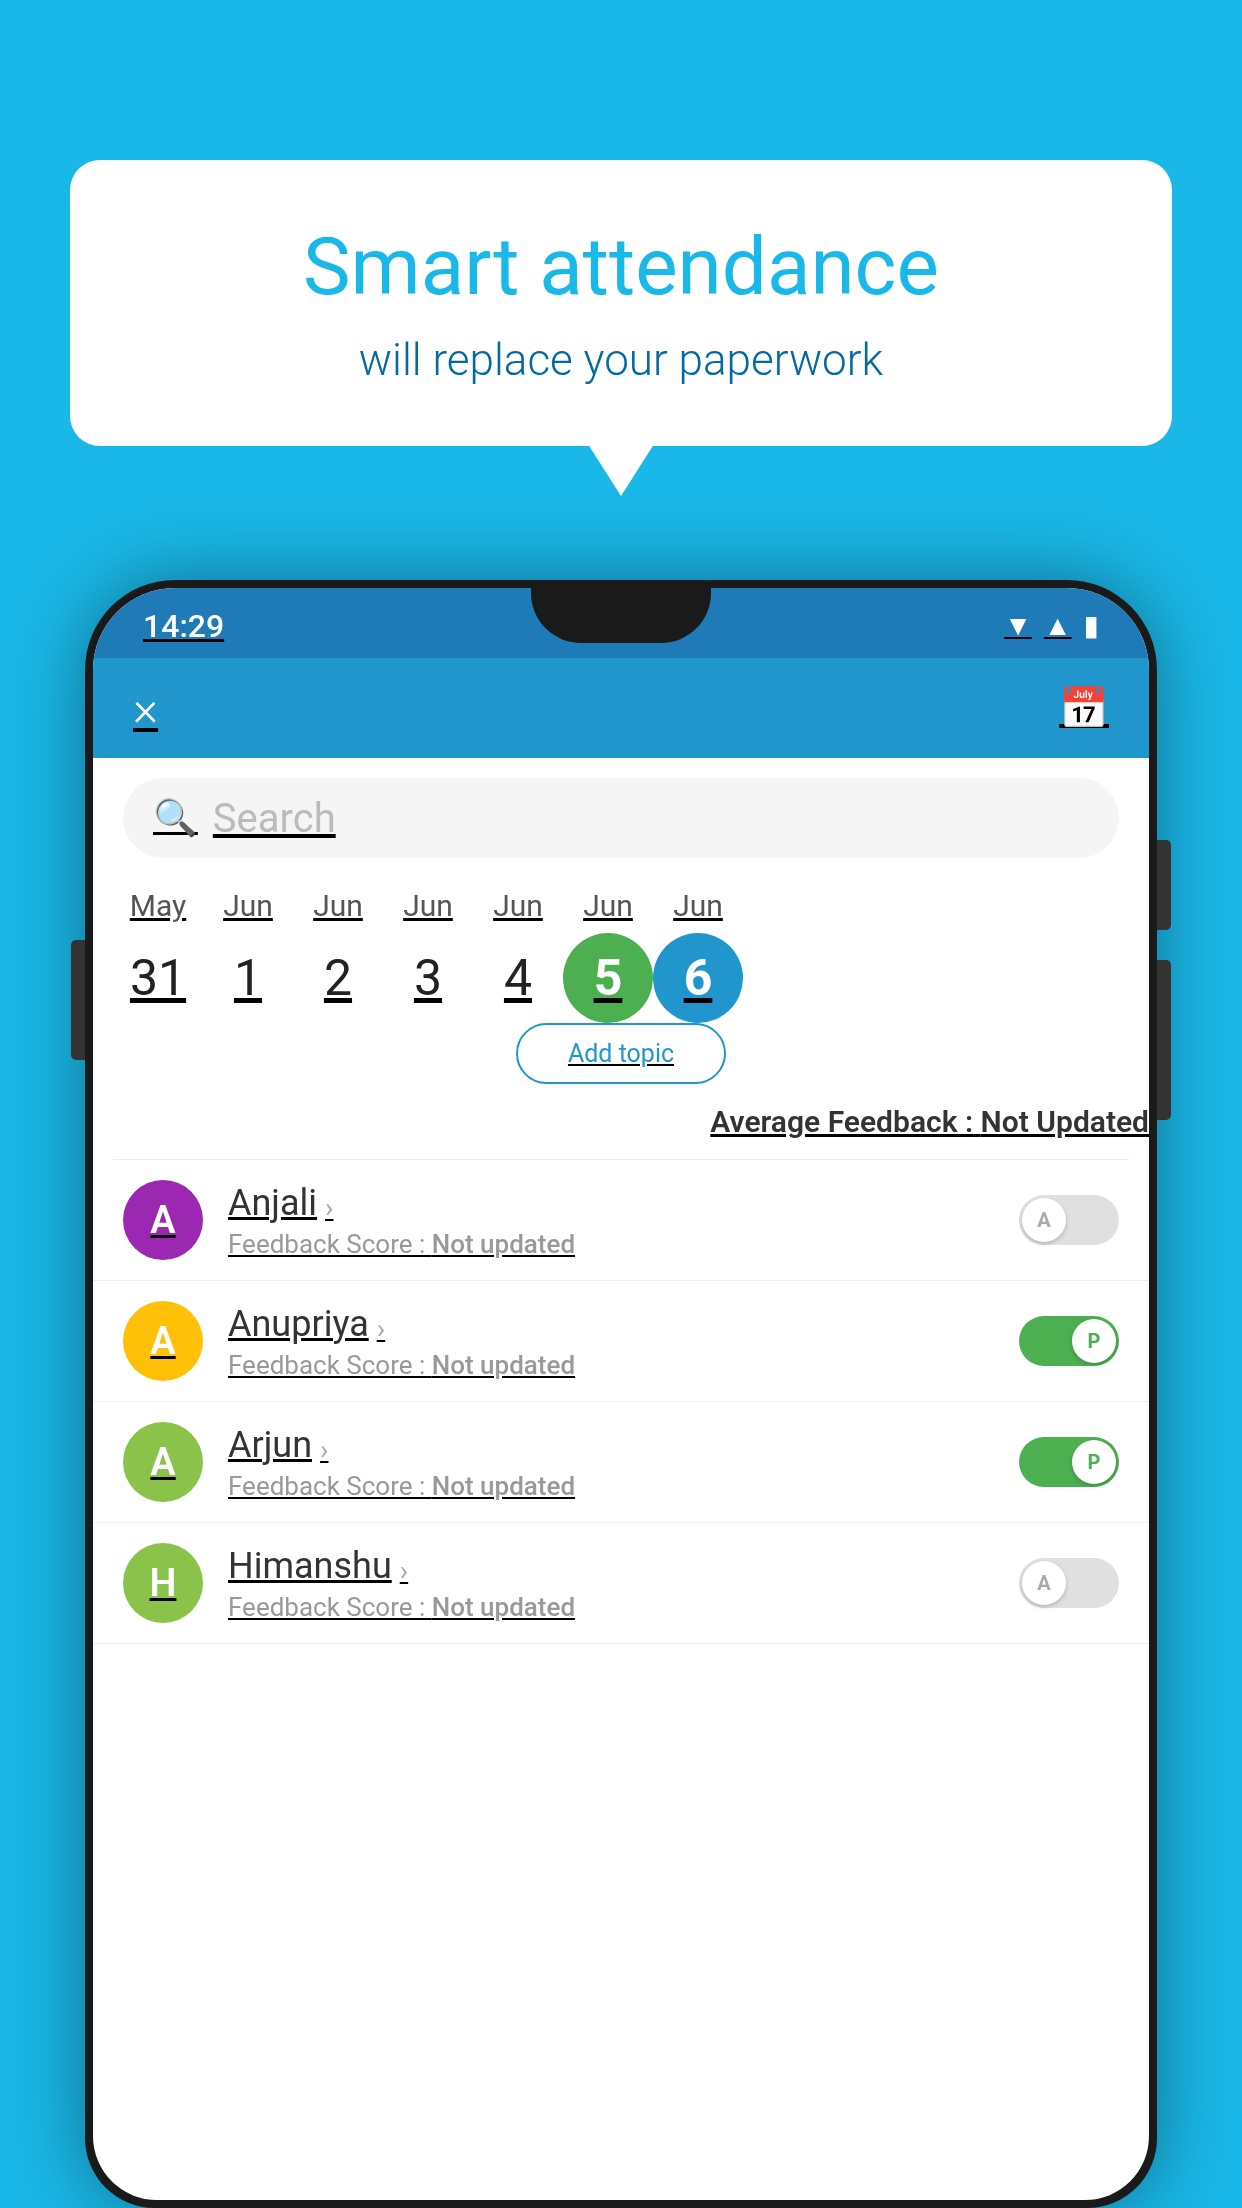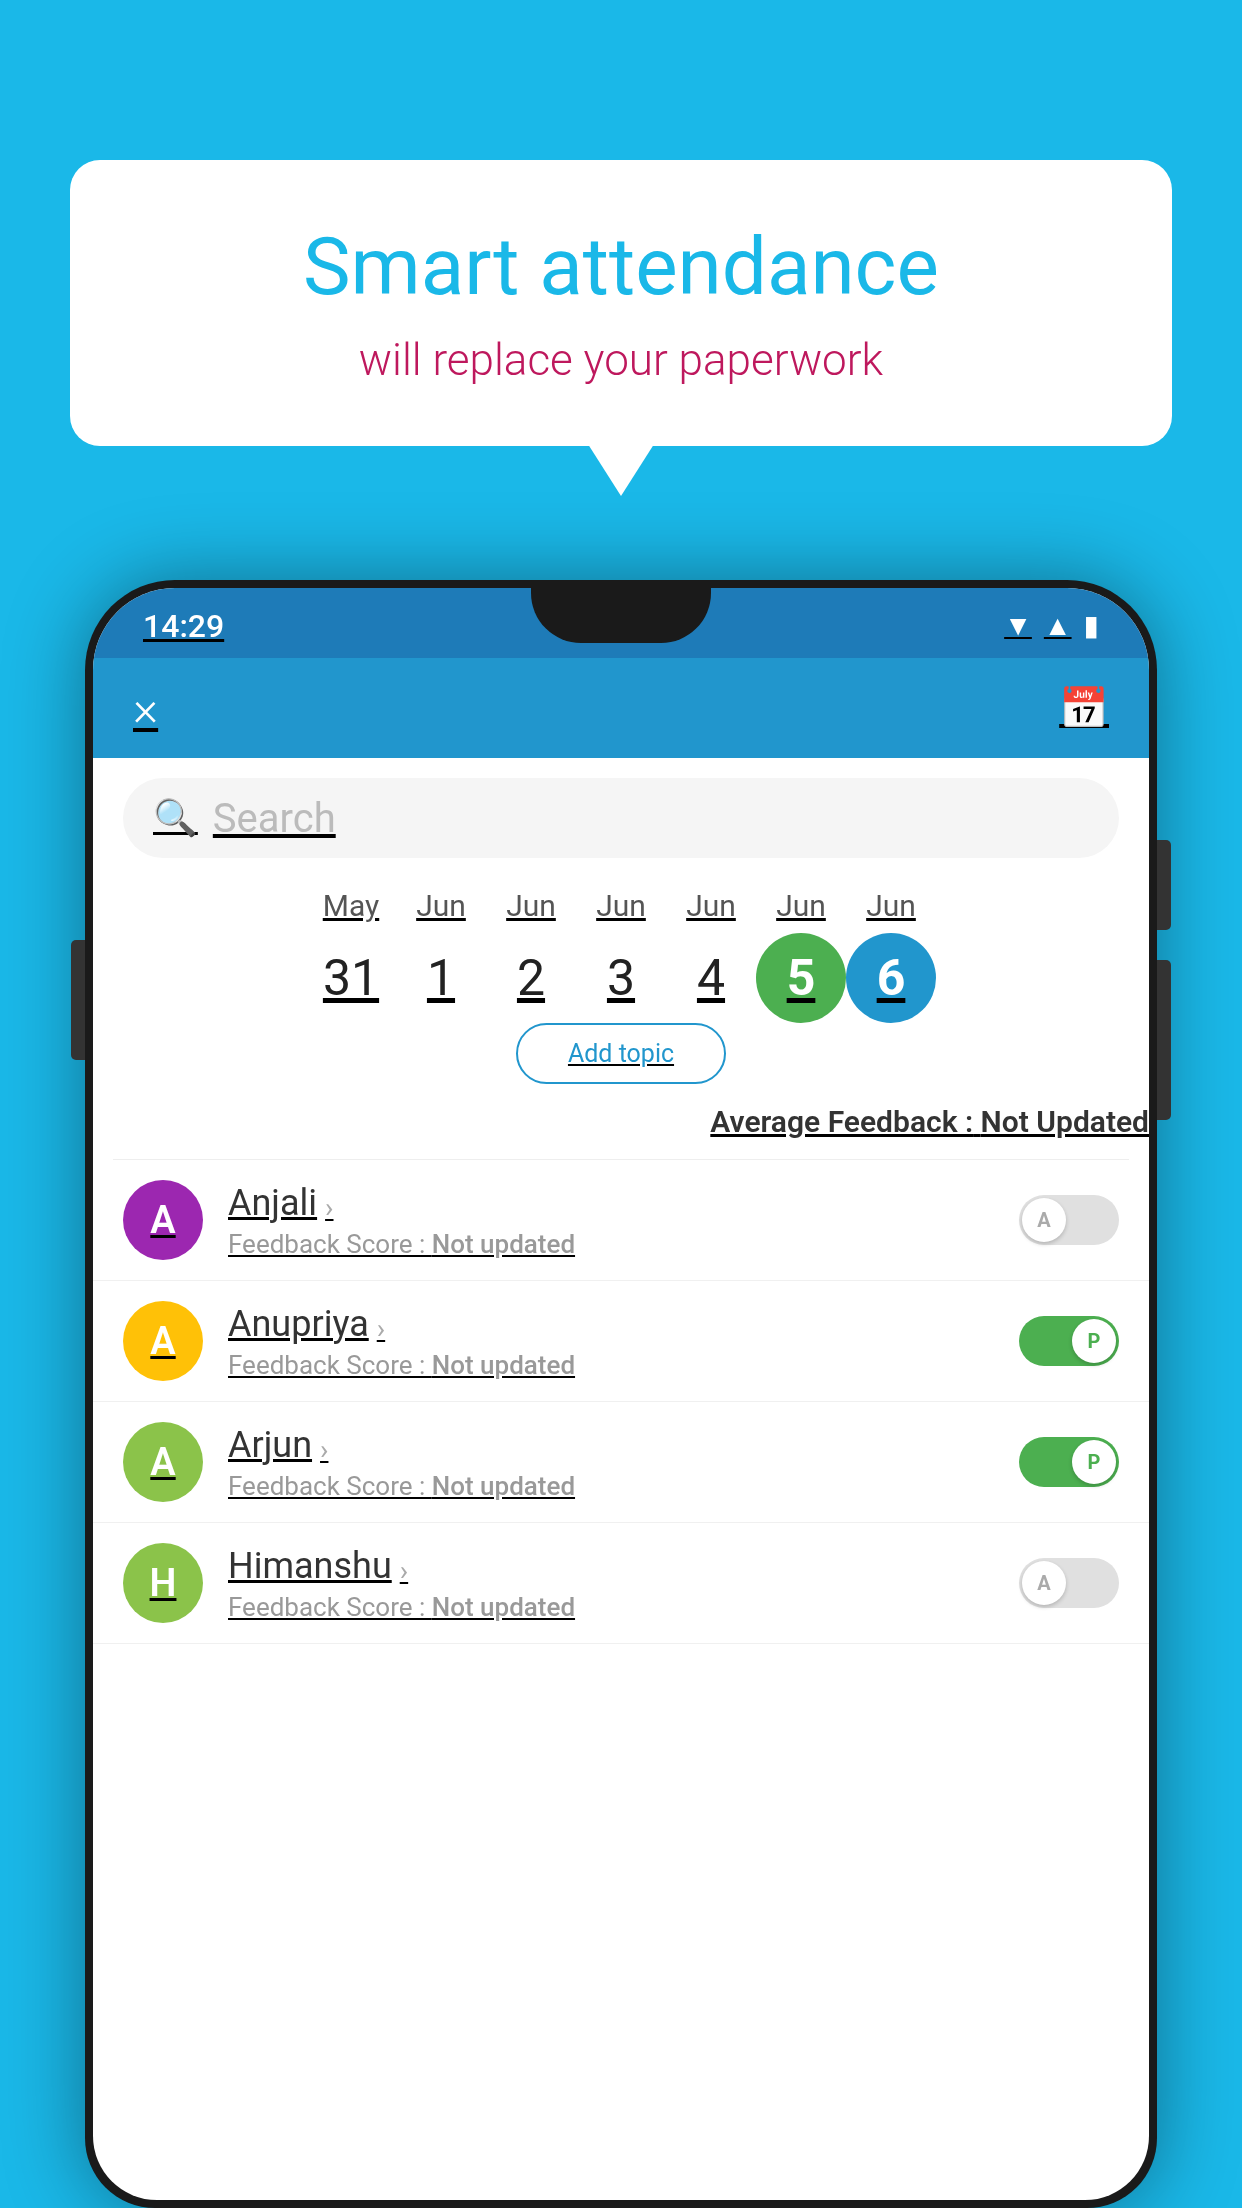--- a/index.html
+++ b/index.html
@@ -48,21 +48,21 @@
 
     .bubble-title {
       font-size: 80px;
       color: #1ab8e8;
       font-weight: 400;
       margin-bottom: 20px;
     }
 
     .bubble-subtitle {
       font-size: 44px;
-      color: #be185d;
+      color: #0369a1;
       font-weight: 300;
     }
 
     
     .phone-frame {
       position: absolute;
       top: 580px;
       left: 85px;
       right: 85px;
       bottom: 0;
@@ -169,21 +169,21 @@
 
     .search-text {
       color: #bbb;
       font-size: 40px;
       text-align: center;
     }
 
     
     .date-row {
       display: flex;
-      justify-content: center;
+      justify-content: flex-start;
       padding: 10px 20px 0;
     }
 
     .date-cell {
       display: flex;
       flex-direction: column;
       align-items: center;
       gap: 10px;
     }
 

